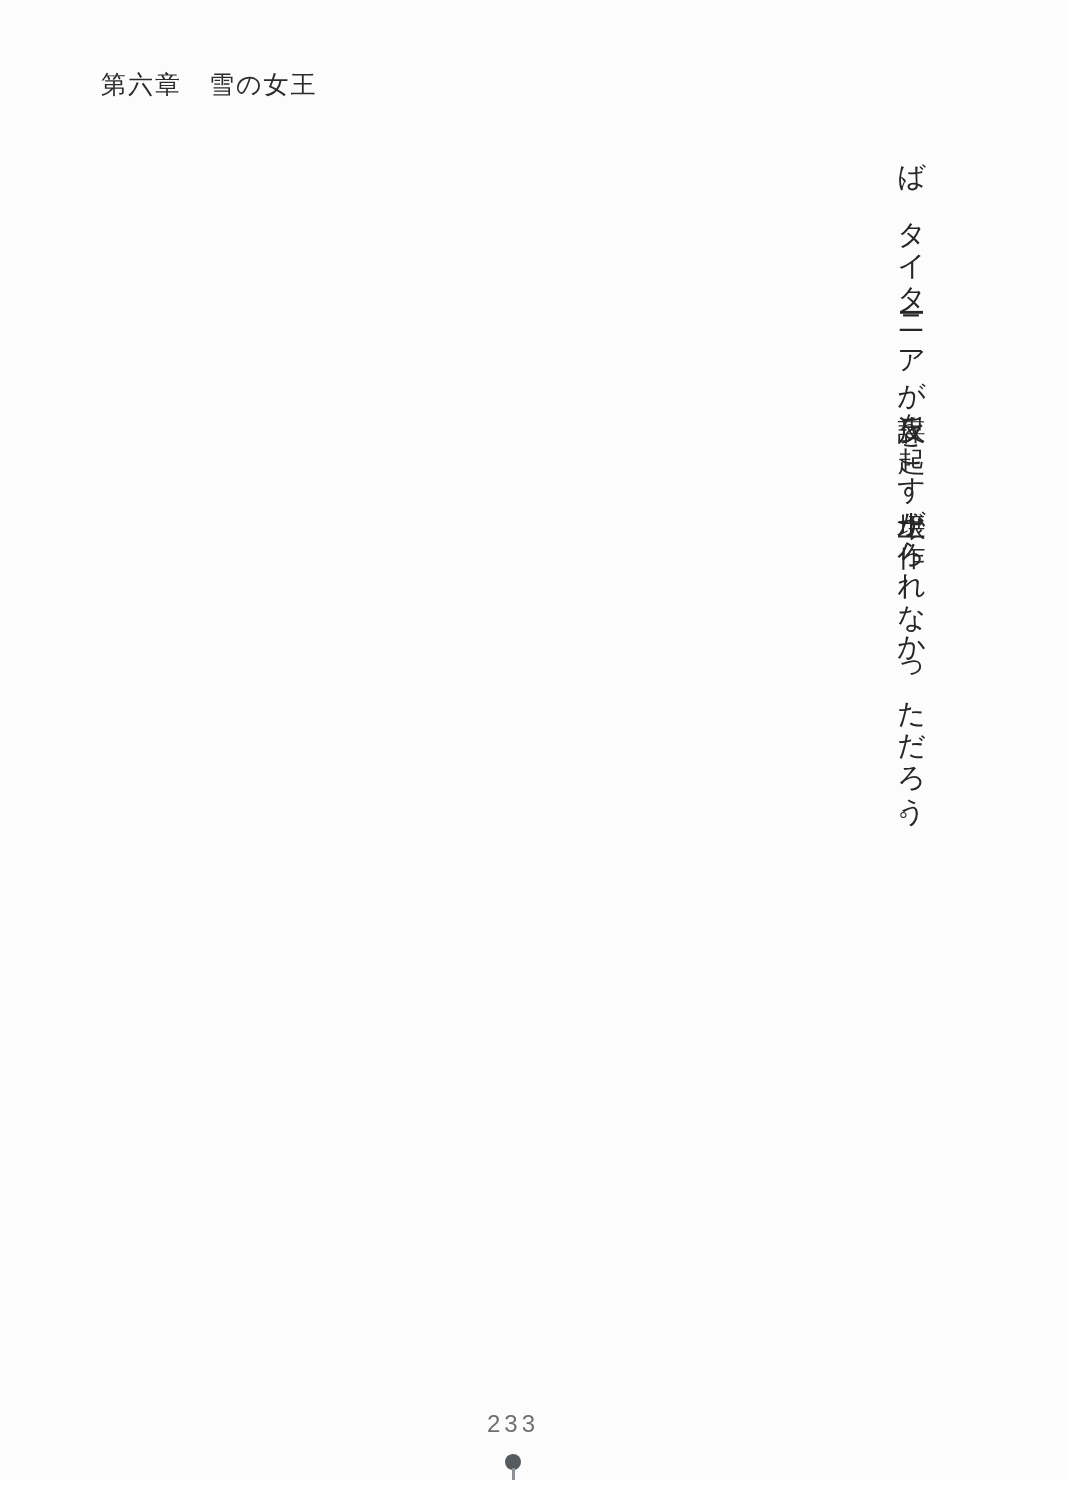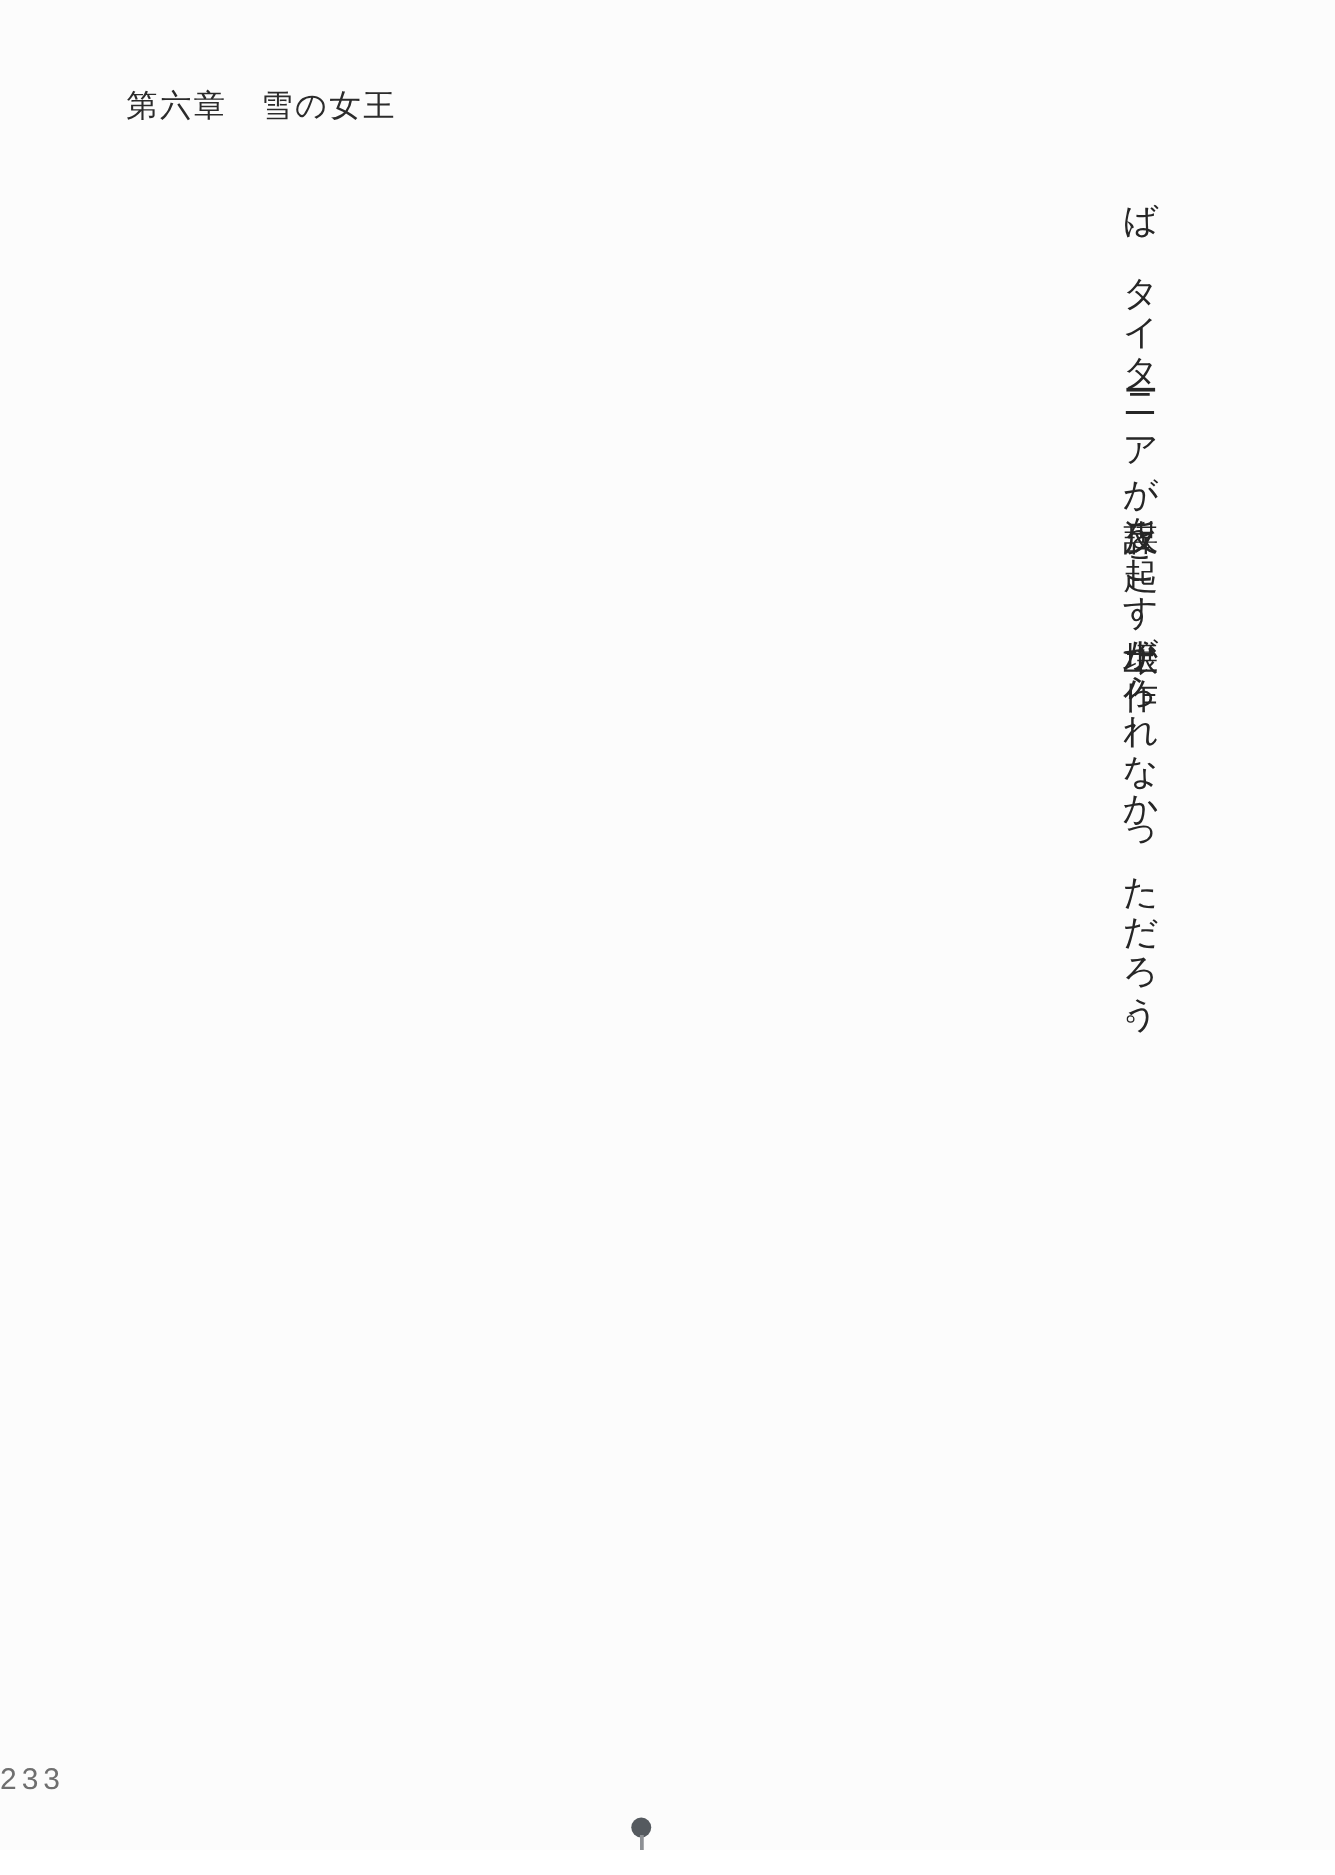--- a/index.html
+++ b/index.html
@@ -34,20 +34,21 @@
   }
   .tcol {
     block-size: 1124px;      
     white-space: nowrap;
   }
   .page-number {
     position: absolute;
     left: 0;
     top: 1410px;
     width: 1026px;           
+    text-align: center;
     font-family: "Liberation Sans", sans-serif;
     font-size: 24px;
     font-weight: 400;
     letter-spacing: 4px;
     color: #6f6f6f;
   }
   .ornament {
     position: absolute;
     left: 505px;
     top: 1454px;

